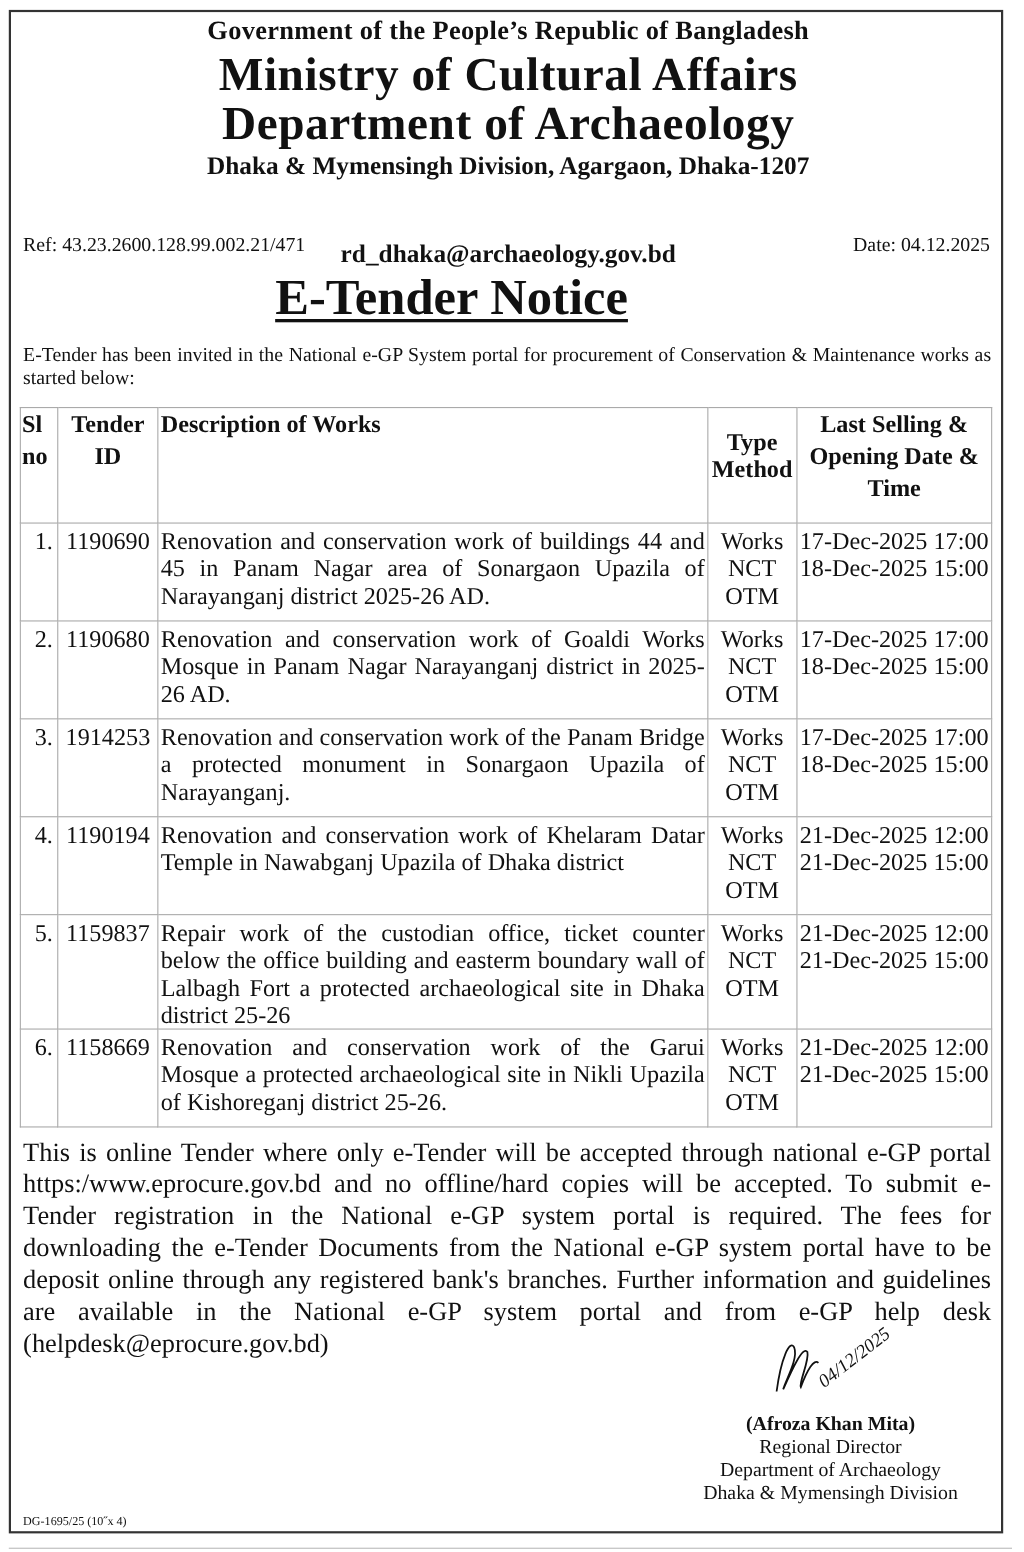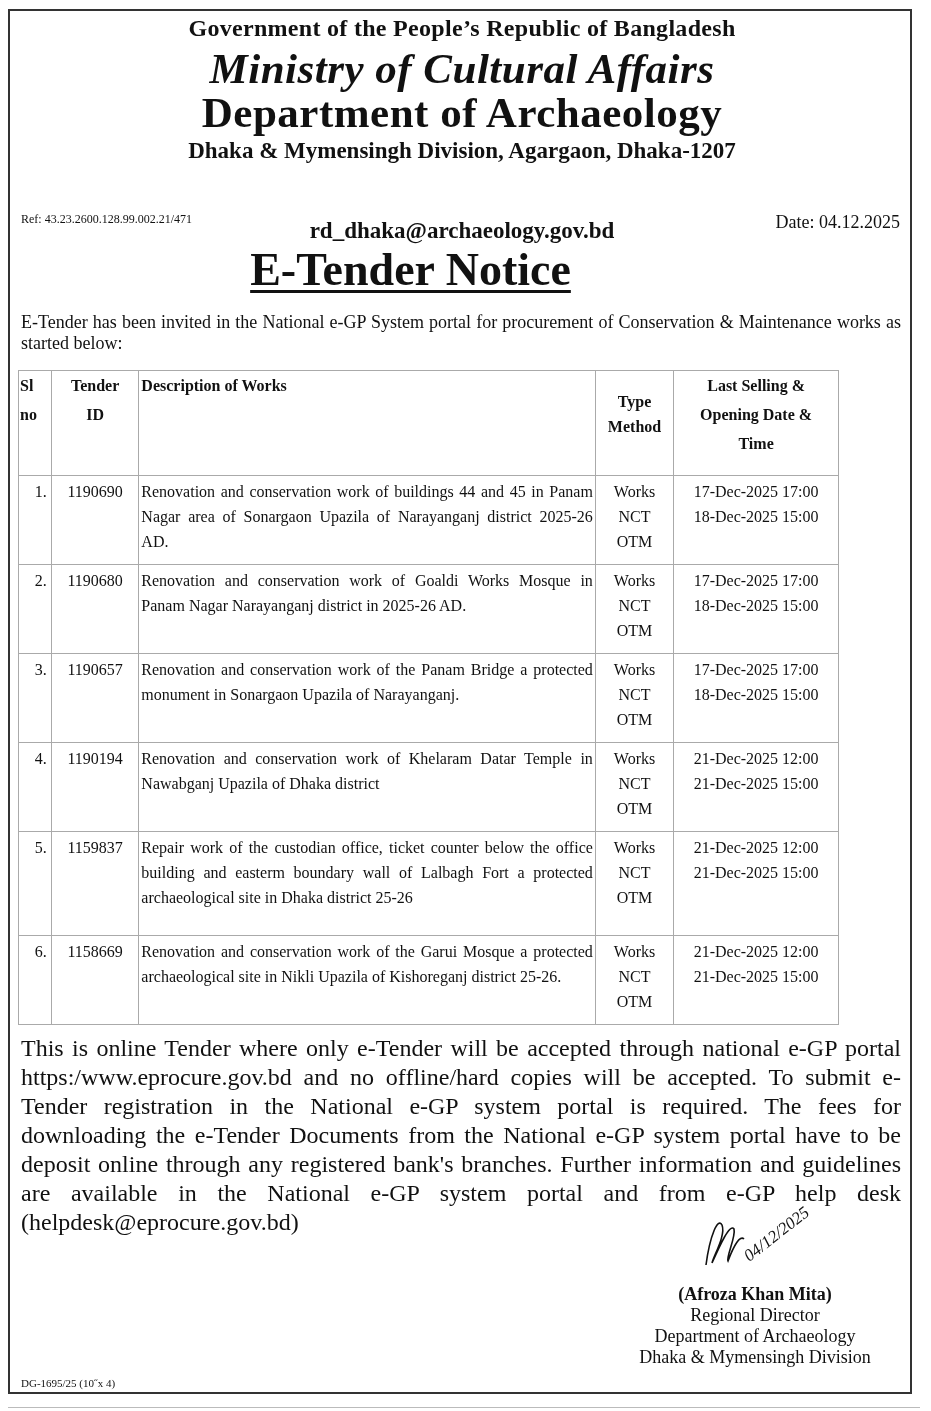--- a/index.html
+++ b/index.html
@@ -1,30 +1,30 @@
 <!DOCTYPE html>
 <html><head>
 <meta charset="utf-8">
 <style>
   html, body { margin: 0; padding: 0; background: #ffffff; }
   body { width: 931px; height: 1411px; position: relative; overflow: hidden; font-family: "Liberation Serif", serif; color: #111; }
   .frame { position: absolute; left: 8px; top: 9px; width: 904px; height: 1385px; border: 2px solid #333; box-sizing: border-box; }
   .bottom-rule { position: absolute; left: 8px; top: 1407px; width: 912px; height: 1px; background: #bbb; }
   .hdr { position: absolute; left: 0; width: 924px; text-align: center; font-weight: bold; white-space: nowrap; }
   .h1 { top: 15px; font-size: 24px; letter-spacing: 0.3px; }
-  .h2 { top: 44px; font-size: 43px; line-height: 50px; letter-spacing: 0.5px; font-style: italic; }
+  .h2 { top: 44px; font-size: 43px; line-height: 50px; letter-spacing: 0.5px; }
   .h3 { top: 88px; font-size: 43px; line-height: 50px; letter-spacing: 0.5px; }
   .h4 { top: 138px; font-size: 23px; }
   .h5 { top: 170px; font-size: 23px; margin-top: 48px; }
-  .ref { position: absolute; left: 21px; top: 212px; font-size: 12px; }
+  .ref { position: absolute; left: 21px; top: 212px; font-size: 18px; }
   .date { position: absolute; right: 31px; top: 212px; font-size: 18px; }
   .title { position: absolute; left: 0; width: 821px; top: 243px; text-align: center; font-size: 46px; font-weight: bold; }
   .title span { text-decoration: underline; text-decoration-thickness: 3px; text-underline-offset: 5px; }
   .intro { position: absolute; left: 21px; top: 312px; width: 880px; font-size: 18px; line-height: 21px; text-align: justify; }
-  table.works { position: absolute; left: 18px; top: 370px; width: 821px; border-collapse: collapse; font-size: 16px; }
+  table.works { position: absolute; left: 18px; top: 370px; width: 884px; border-collapse: collapse; font-size: 22px; }
   table.works th, table.works td { border: 1px solid #aaa; vertical-align: top; padding: 0 1px; }
   table.works th { font-weight: bold; line-height: 29px; height: 86px; padding-top: 0; }
   table.works td { line-height: 25px; padding-top: 3px; }
   .c-sl { width: 28px; text-align: right; padding-right: 4px !important; }
   .c-id { width: 88px; text-align: center; }
   .c-desc { width: 494px; text-align: justify; text-align-last: left; padding-left: 2px !important; padding-right: 2px !important; }
   .c-type { width: 78px; text-align: center; }
   .c-date { width: 174px; text-align: center; }
   tr.row td { height: 85px; }
   tr.row.last td { height: 67px; }
@@ -78,21 +78,21 @@
     </tr>
     <tr class="row">
       <td class="c-sl">2.</td>
       <td class="c-id">1190680</td>
       <td class="c-desc">Renovation and conservation work of Goaldi Works Mosque in Panam Nagar Narayanganj district in 2025-26 AD.</td>
       <td class="c-type"><span>Works</span><br><span>NCT</span><br><span>OTM</span></td>
       <td class="c-date"><span>17-Dec-2025 17:00</span><br><span>18-Dec-2025 15:00</span></td>
     </tr>
     <tr class="row">
       <td class="c-sl">3.</td>
-      <td class="c-id">1190657</td>
+      <td class="c-id">1914253</td>
       <td class="c-desc">Renovation and conservation work of the Panam Bridge a protected monument in Sonargaon Upazila of Narayanganj.</td>
       <td class="c-type"><span>Works</span><br><span>NCT</span><br><span>OTM</span></td>
       <td class="c-date"><span>17-Dec-2025 17:00</span><br><span>18-Dec-2025 15:00</span></td>
     </tr>
     <tr class="row">
       <td class="c-sl">4.</td>
       <td class="c-id">1190194</td>
       <td class="c-desc">Renovation and conservation work of Khelaram Datar Temple in Nawabganj Upazila of Dhaka district</td>
       <td class="c-type"><span>Works</span><br><span>NCT</span><br><span>OTM</span></td>
       <td class="c-date"><span>21-Dec-2025 12:00</span><br><span>21-Dec-2025 15:00</span></td>

